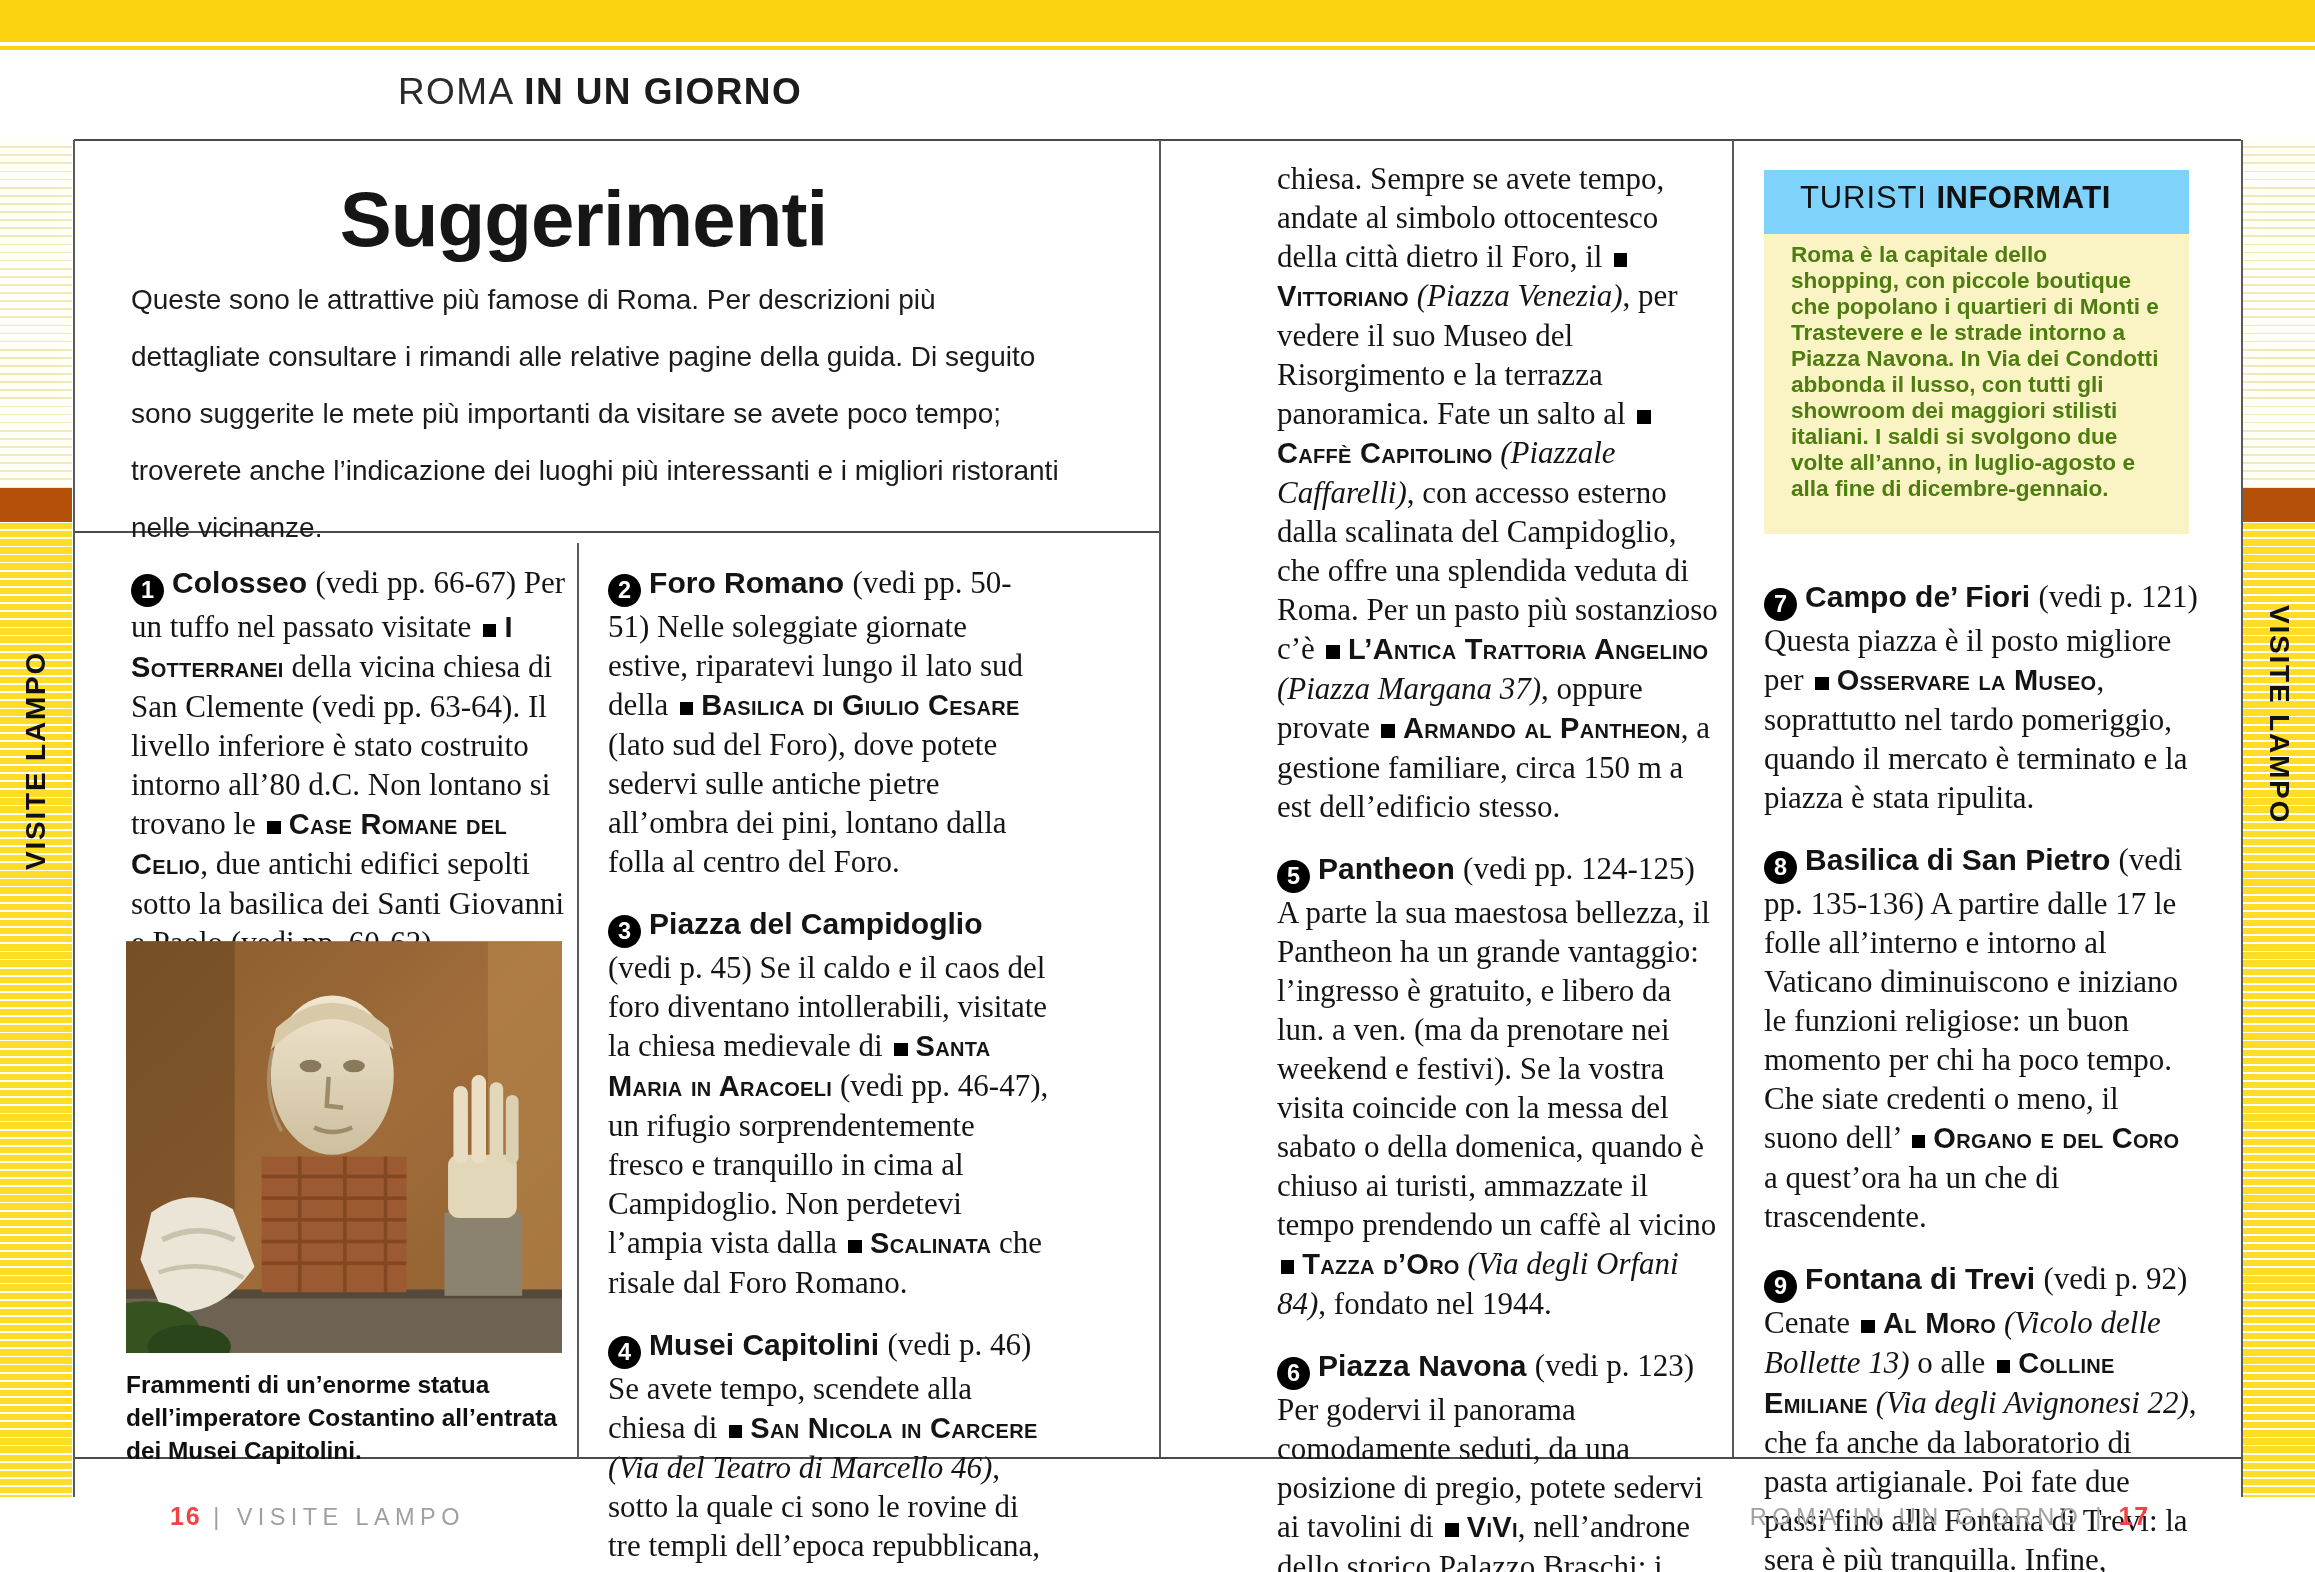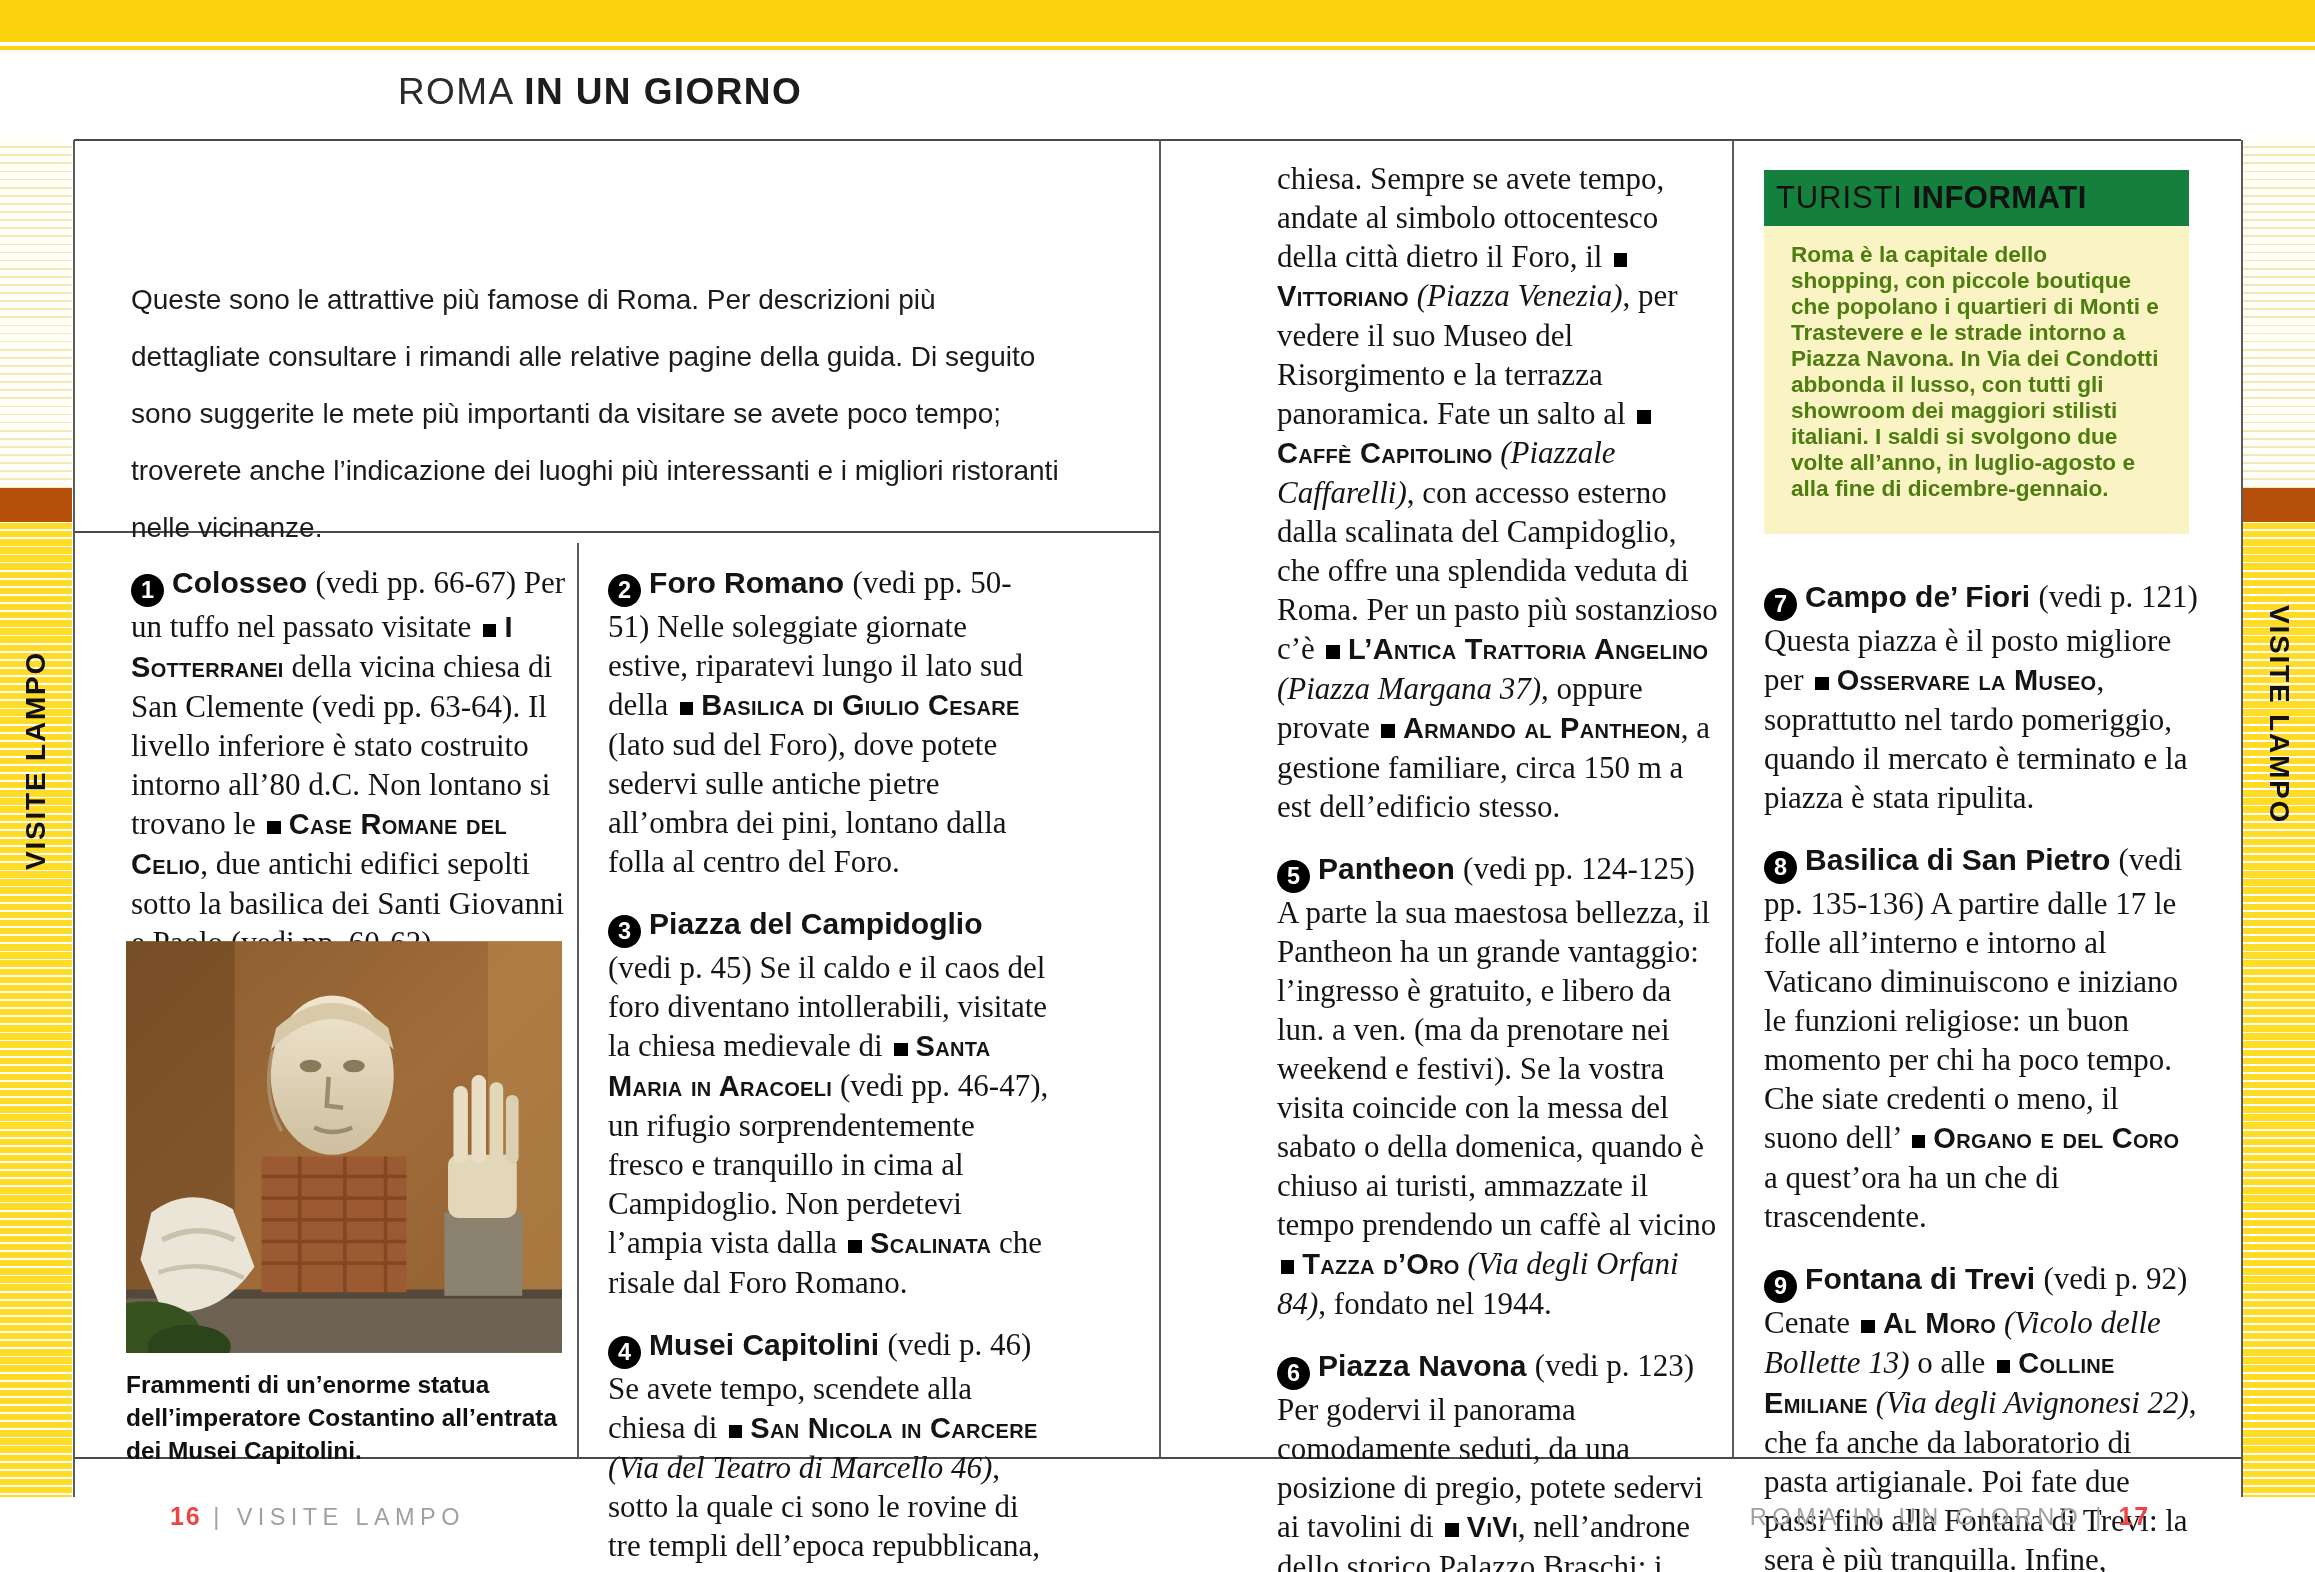--- a/index.html
+++ b/index.html
@@ -49,22 +49,22 @@
      text-align:center;margin-right:8.1px;vertical-align:-5.4px;}
   .run-sq{display:inline-block;width:13.6px;height:13.6px;background:#000;margin:0 8.1px 0 3.6px;}
 
   
   .photo{position:absolute;left:126px;top:941px;width:436px;height:412px;}
   .caption{position:absolute;left:126px;top:1368px;width:443px;
      font-family:"Liberation Sans",sans-serif;font-weight:700;font-size:24.4px;line-height:33px;color:#101010;}
 
   
   .infobox{position:absolute;left:1764px;top:170px;width:425px;height:364px;background:#faf3c4;}
-  .infobox .head{position:absolute;left:0;top:0;width:425px;height:56px;background:#15803d;
-     font-family:"Liberation Sans",sans-serif;font-size:31px;color:#111;line-height:56px;padding-left:12px;box-sizing:border-box;letter-spacing:0.9px;}
+  .infobox .head{position:absolute;left:0;top:0;width:425px;height:64px;background:#7dd3fc;
+     font-family:"Liberation Sans",sans-serif;font-size:31px;color:#111;line-height:56px;padding-left:36px;box-sizing:border-box;letter-spacing:0.9px;}
   .infobox .head .light{font-weight:400;}
   .infobox .head .heavy{font-weight:800;letter-spacing:0.5px;}
   .infobox .body{position:absolute;left:27px;top:72px;width:369px;
      font-family:"Liberation Sans",sans-serif;font-weight:700;font-size:22.6px;line-height:26px;color:#4d7c0f;}
 
   
   .footer{position:absolute;top:1502px;font-family:"Liberation Sans",sans-serif;font-size:23.5px;
      letter-spacing:5.4px;color:#a0a09d;white-space:nowrap;}
   .footer b{font-family:"Liberation Sans",sans-serif;font-weight:700;color:#ef4444;font-size:25px;letter-spacing:1.8px;}
   .footer.fl{left:170px;}
@@ -97,20 +97,21 @@
     <div class="stripes"></div>
   </div>
   <div class="band" style="left:2243px;">
     <div class="pale"></div>
     <div class="orange"></div>
     <div class="stripes"></div>
   </div>
   <div class="tabtext leftside" style="left:0;top:534px;height:452px;">VISITE LAMPO</div>
   <div class="tabtext rightside" style="left:2243px;top:507px;height:416px;">VISITE LAMPO</div>
 
+  <div class="intro-title">Suggerimenti</div>
   <div class="intro-body">Queste sono le attrattive più famose di Roma. Per descrizioni più dettagliate consultare i rimandi alle relative pagine della guida. Di seguito sono suggerite le mete più importanti da visitare se avete poco tempo; troverete anche l’indicazione dei luoghi più interessanti e i migliori ristoranti nelle vicinanze.</div>
 
   <div class="col" style="left:131px;top:563px;">
     <div class="entry"><span class="run-num">1</span><span class="run-head">Colosseo </span><span class="run-plain">(vedi pp. 66-67) Per un tuffo nel passato visitate </span><span class="run-sq"></span><span class="run-sc">I Sotterranei</span><span class="run-plain"> della vicina chiesa di San Clemente (vedi pp. 63-64). Il livello inferiore è stato costruito intorno all’80 d.C. Non lontano si trovano le </span><span class="run-sq"></span><span class="run-sc">Case Romane del Celio</span><span class="run-plain">, due antichi edifici sepolti sotto la basilica dei Santi Giovanni e Paolo (vedi pp. 60-62).</span></div>
   </div>
 
   <div class="photo">
     <svg width="436" height="412" viewBox="0 0 482 455" xmlns="http://www.w3.org/2000/svg">
       <defs>
         <linearGradient id="wall" x1="0" y1="0" x2="1" y2="1">

